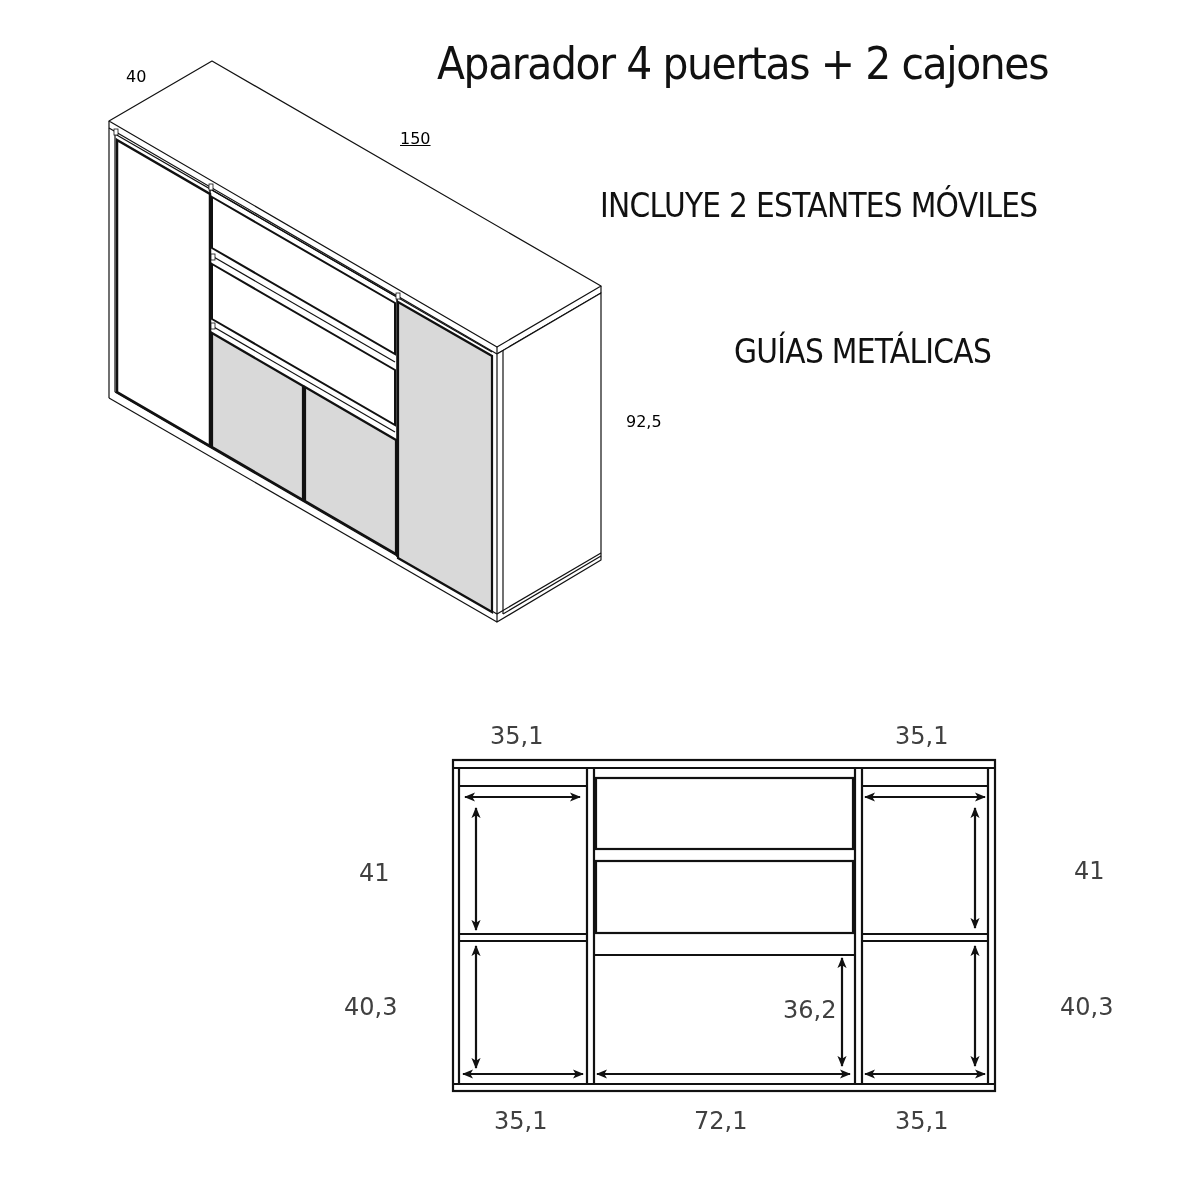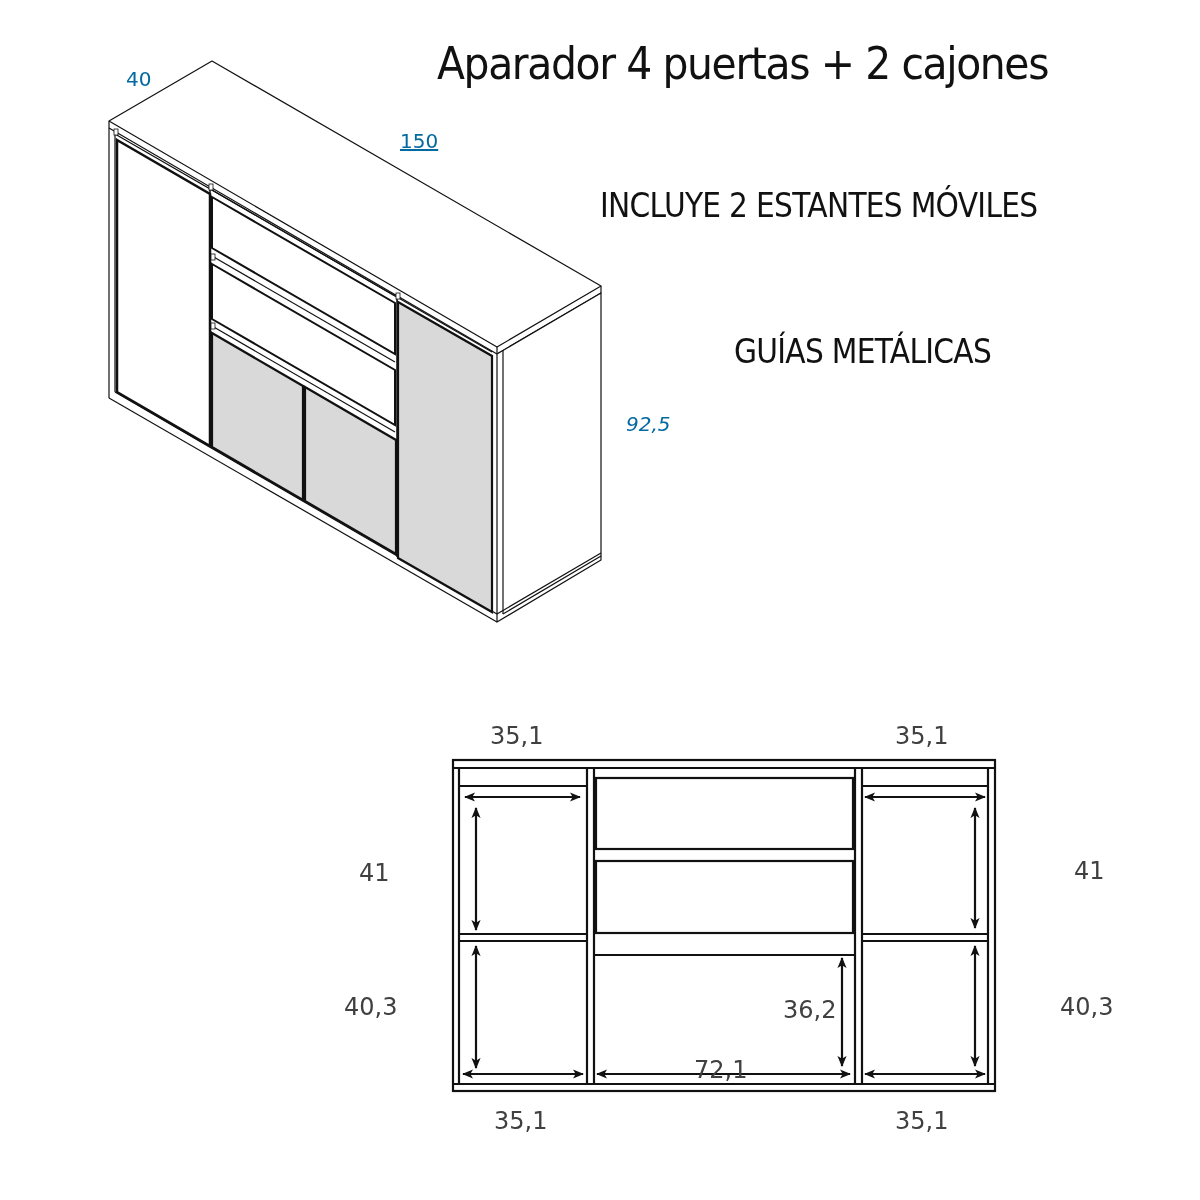--- a/index.html
+++ b/index.html
@@ -3,21 +3,21 @@
 <meta charset="utf-8">
 <style>
   html, body { margin: 0; padding: 0; background: #ffffff; }
   body { width: 1200px; height: 1200px; position: relative; overflow: hidden;
          font-family: "DejaVu Sans", sans-serif; color: #111; }
   .abs { position: absolute; white-space: nowrap; }
   .title { font-family: "DejaVu Sans", sans-serif; font-size: 44px; font-weight: normal;
            letter-spacing: -1.5px; color: #111; transform: scaleX(0.93); transform-origin: left top; }
   .note { font-family: "DejaVu Sans", sans-serif; font-size: 33px; color: #111;
           letter-spacing: -0.8px; transform: scaleX(0.9); transform-origin: left top; }
-  .iso-dim { font-family: "DejaVu Sans", sans-serif; font-size: 20px; color: #0369a1; }
+  .iso-dim { font-family: "DejaVu Sans", sans-serif; font-size: 16px; color: #000000; }
   .fv-dim { font-family: "DejaVu Sans", sans-serif; font-size: 24px; color: #404040; }
   svg { position: absolute; left: 0; top: 0; }
 </style>
 </head>
 <body>
 
 <div class="abs title" style="left:437px; top:38px;">Aparador 4 puertas + 2 cajones</div>
 
 <div class="abs note" style="left:600px; top:186px;">INCLUYE 2 ESTANTES MÓVILES</div>
 <div class="abs note" style="left:734px; top:332px;">GUÍAS METÁLICAS</div>
@@ -67,21 +67,21 @@
 
   <rect x="114" y="129" width="4" height="6" fill="#fff" stroke="#111" stroke-width="0.8"></rect>
   <rect x="209" y="184" width="4" height="6" fill="#fff" stroke="#111" stroke-width="0.8"></rect>
   <rect x="396" y="293" width="4" height="6" fill="#fff" stroke="#111" stroke-width="0.8"></rect>
   <rect x="211" y="254" width="4" height="6" fill="#fff" stroke="#111" stroke-width="0.8"></rect>
   <rect x="211" y="323" width="4" height="6" fill="#fff" stroke="#111" stroke-width="0.8"></rect>
 </svg>
 
 <div class="abs iso-dim" style="left:126px; top:67px;">40</div>
 <div class="abs iso-dim" style="left:400px; top:129px;text-decoration:underline;">150</div>
-<div class="abs iso-dim" style="left:626px; top:412px;font-style:italic;">92,5</div>
+<div class="abs iso-dim" style="left:626px; top:412px;">92,5</div>
 
 <svg width="1200" height="1200" viewBox="0 0 1200 1200">
   <defs>
     <marker id="ah" viewBox="0 0 12 10" refX="11" refY="5" markerWidth="5" markerHeight="4.5" orient="auto-start-reverse" markerUnits="strokeWidth">
       <path d="M0,0 L12,5 L0,10 L3,5 Z" fill="#111"></path>
     </marker>
   </defs>
   <g fill="none" stroke="#111" stroke-width="2.2">
 
     <rect x="453" y="760" width="542" height="331"></rect>
@@ -137,14 +137,14 @@
 </svg>
 
 <div class="abs fv-dim" style="left:490px; top:722px;">35,1</div>
 <div class="abs fv-dim" style="left:895px; top:722px;">35,1</div>
 <div class="abs fv-dim" style="left:359px; top:859px;">41</div>
 <div class="abs fv-dim" style="left:344px; top:993px;">40,3</div>
 <div class="abs fv-dim" style="left:1074px; top:857px;">41</div>
 <div class="abs fv-dim" style="left:1060px; top:993px;">40,3</div>
 <div class="abs fv-dim" style="left:739px; top:996px;margin-left:44px;">36,2</div>
 <div class="abs fv-dim" style="left:494px; top:1107px;">35,1</div>
-<div class="abs fv-dim" style="left:694px; top:1056px;">72,1</div>
+<div class="abs fv-dim" style="left:694px; top:1107px;">72,1</div>
 <div class="abs fv-dim" style="left:895px; top:1107px;">35,1</div>
 
 </body></html>

